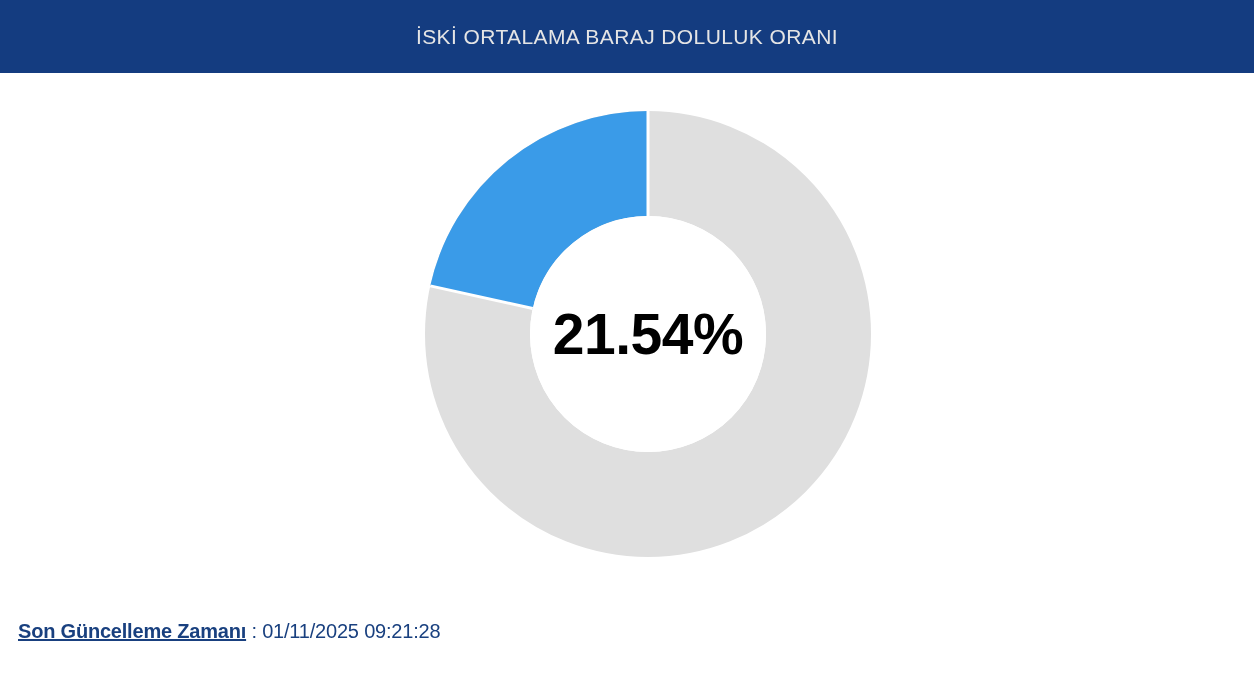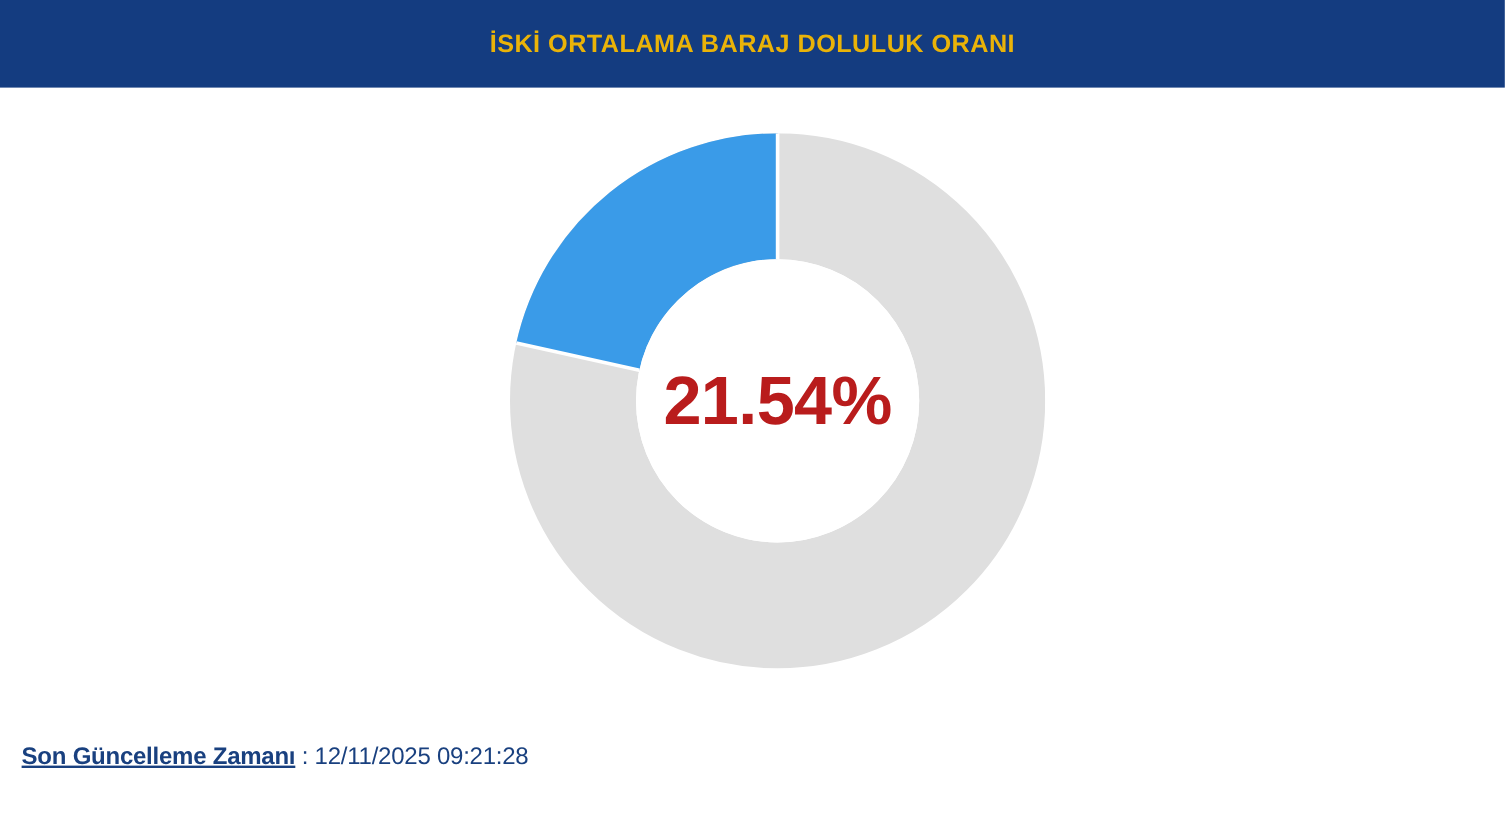--- a/index.html
+++ b/index.html
@@ -23,23 +23,23 @@
     top: 0;
     width: 1254px;
     height: 73px;
     background: #143c80;
     display: flex;
     align-items: center;
     justify-content: center;
     box-sizing: border-box;
   }
   .header-title {
-    color: #eab308;
+    color: #e5e5e5;
     font-size: 21px;
-    font-weight: bold;
+    font-weight: normal;
     letter-spacing: 0.4px;
     text-align: right;
     line-height: 1;
     white-space: nowrap;
   }
 
   
   .chart-area {
     position: absolute;
     left: 0;
@@ -61,21 +61,21 @@
   }
   .center-value {
     position: absolute;
     left: 0;
     top: 0;
     width: 446px;
     height: 446px;
     display: flex;
     align-items: center;
     justify-content: center;
-    color: #b91c1c;
+    color: #000000;
     font-size: 57px;
     font-weight: bold;
     letter-spacing: -0.5px;
     line-height: 1;
     pointer-events: none;
   }
 
   
   .footer {
     position: absolute;
@@ -116,14 +116,14 @@
       <line id="sep-start" x1="223" y1="105" x2="223" y2="0" stroke="#ffffff" stroke-width="3"></line>
       <line id="sep-end" x1="107.77749191604005" y1="197.54860257585483" x2="5.248988959973985" y2="174.90117266453922" stroke="#ffffff" stroke-width="3"></line>
 
       <circle cx="223" cy="223" r="118" fill="#ffffff"></circle>
     </svg>
     <div class="center-value">21.54%</div>
   </div>
 </div>
 
 <div class="footer">
-  <span class="footer-label">Son Güncelleme Zamanı</span><span class="footer-value"> : </span><span class="footer-value">12/11/2025 09:21:28</span>
+  <span class="footer-label">Son Güncelleme Zamanı</span><span class="footer-value"> : </span><span class="footer-value">01/11/2025 09:21:28</span>
 </div>
 
 </body></html>

